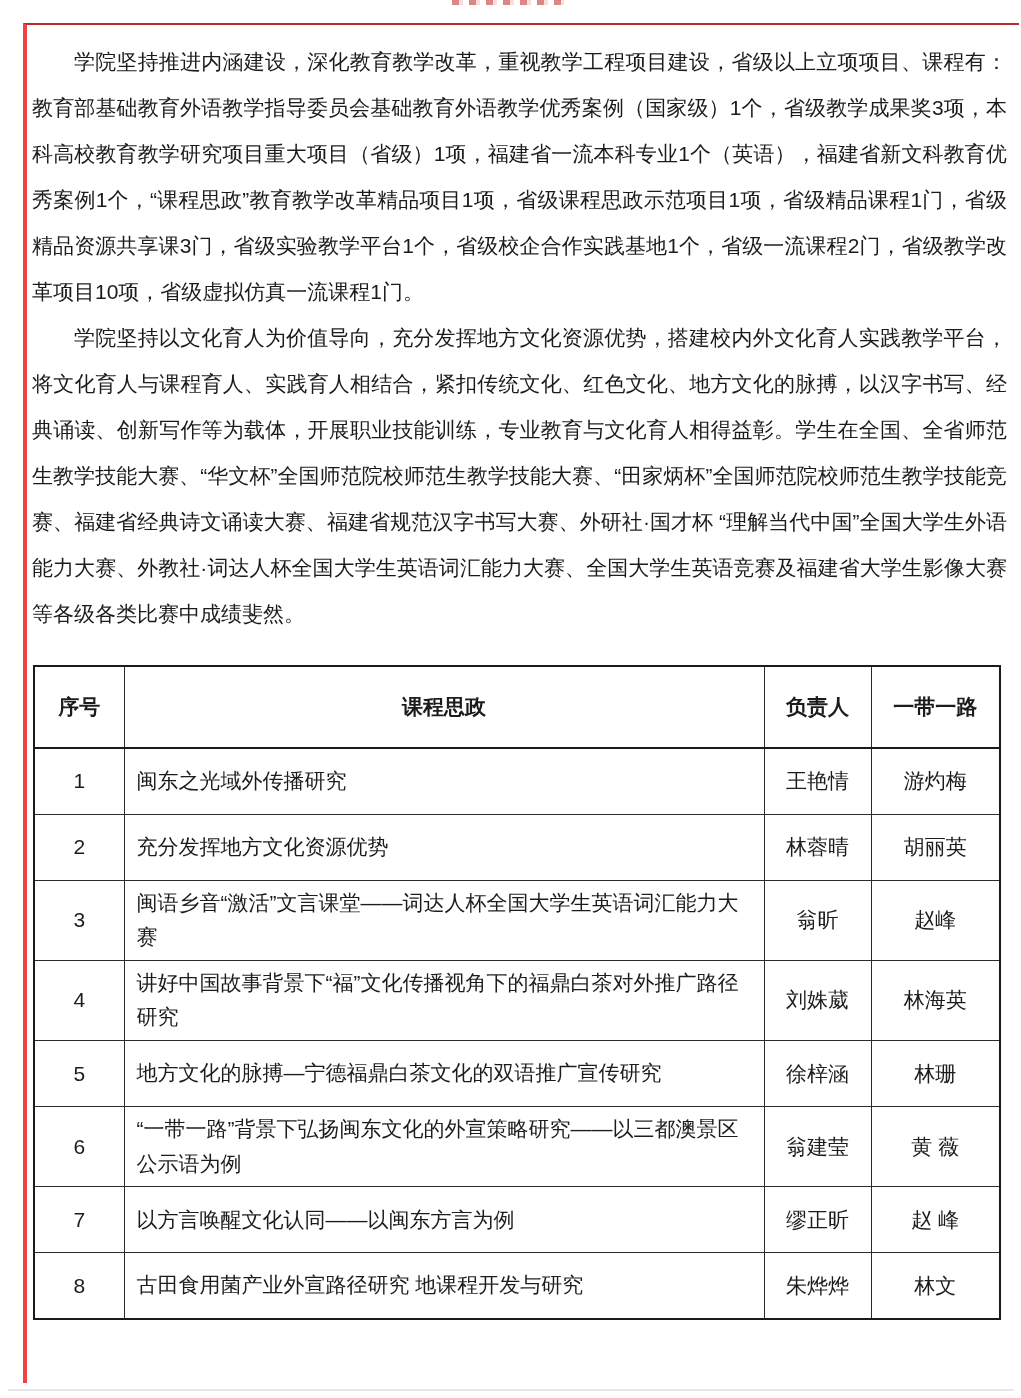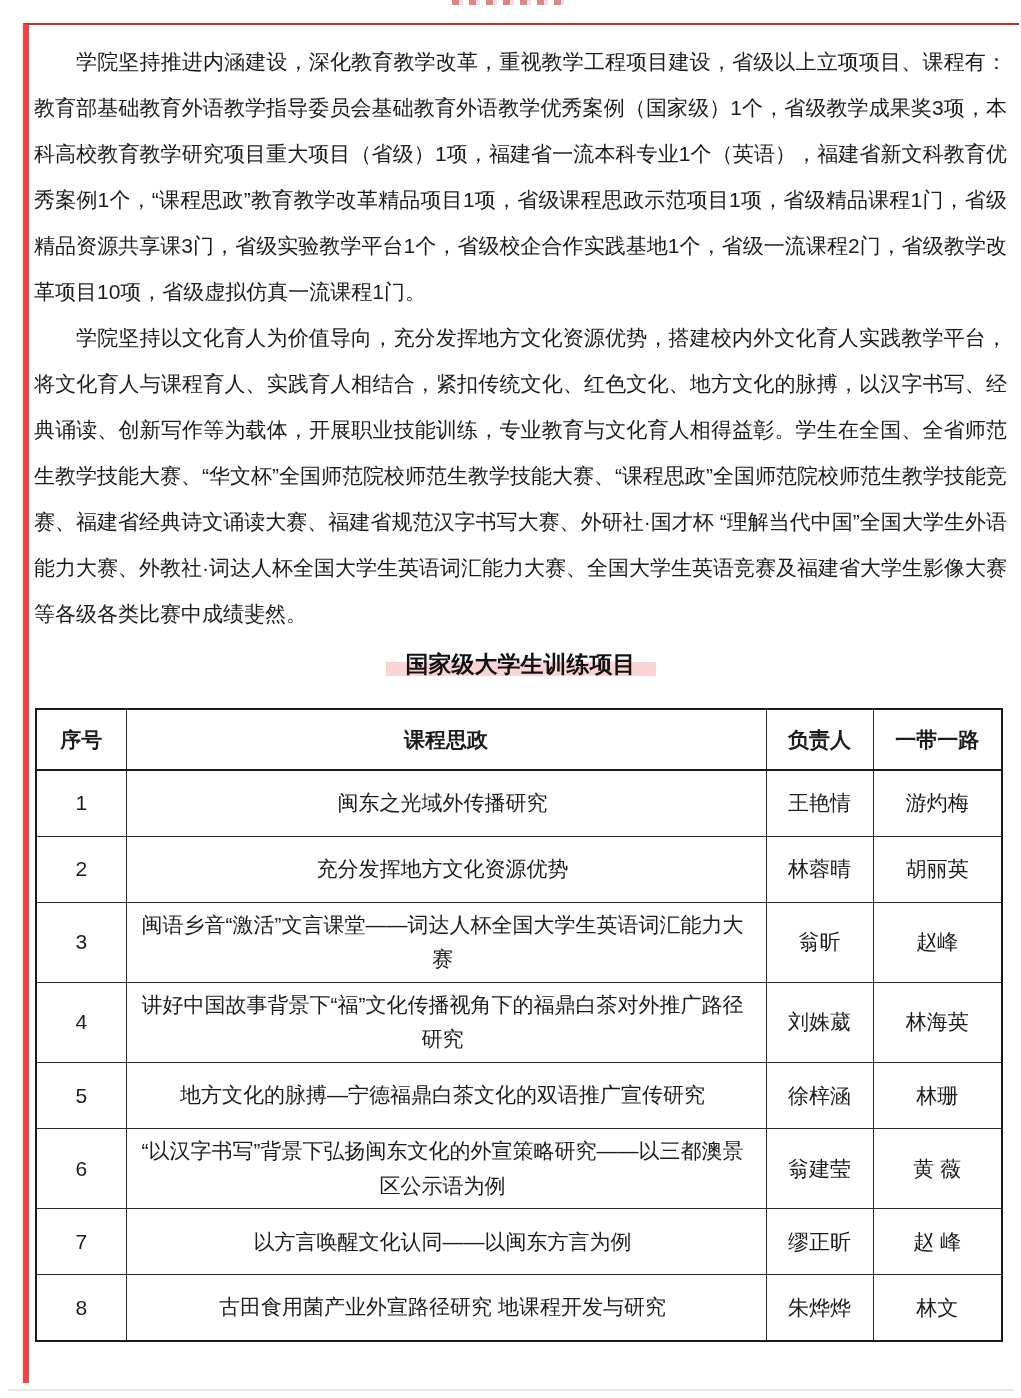--- a/index.html
+++ b/index.html
@@ -19,21 +19,21 @@
     background: repeating-linear-gradient(90deg,
       rgba(197,70,70,.65) 0 7px, rgba(233,160,160,.35) 7px 11px, transparent 11px 17px);
   }
 
   
   .content-box {
     position: absolute;
     left: 23px; top: 23px;
     width: 996px; height: 1360px;
     border-top: 2px solid #c02b2b;
-    border-left: 6px solid #ef4444;
+    border-left: 4px solid #ef4444;
     padding: 14px 12px 0 5px;
   }
 
   .article p {
     font-size: 21px;
     line-height: 46px;
     text-align: justify;
     text-indent: 2em;
     color: #1b1b1b;
   }
@@ -63,54 +63,51 @@
   table.projects col.c-advisor { width: 129px; }
 
   table.projects th, table.projects td {
     border: 1px solid #2a2a2a;
     font-size: 21px;
     vertical-align: middle;
     text-align: center;
     background: #fff;
   }
   table.projects thead th {
-    height: 61px;
+    height: 82px;
     font-weight: bold;
     border-bottom: 2px solid #1a1a1a;
   }
   table.projects td { height: 66px; }
   table.projects tr.tall td { height: 78px; }
   table.projects td.cell-project {
-    text-align: center;
-    padding: 5px 12px 5px 5px;
+    text-align: left;
+    padding: 5px 12px 5px 12px;
     line-height: 1.65;
   }
 
   .bottom-divider {
     position: absolute;
     left: 8px; right: 7px; top: 1389px;
     height: 2px;
     background: #e7e7e7;
     border-radius: 2px;
   }
 </style>
 </head>
 <body>
 
 <div class="top-fragment"></div>
 
 <div class="content-box">
   <div class="article">
     <p>学院坚持推进内涵建设，深化教育教学改革，重视教学工程项目建设，省级以上立项项目、课程有：教育部基础教育外语教学指导委员会基础教育外语教学优秀案例（国家级）1个，省级教学成果奖3项，本科高校教育教学研究项目重大项目（省级）1项，福建省一流本科专业1个（英语），福建省新文科教育优秀案例1个，“课程思政”教育教学改革精品项目1项，省级课程思政示范项目1项，省级精品课程1门，省级精品资源共享课3门，省级实验教学平台1个，省级校企合作实践基地1个，省级一流课程2门，省级教学改革项目10项，省级虚拟仿真一流课程1门。</p>
-    <p>学院坚持以文化育人为价值导向，充分发挥地方文化资源优势，搭建校内外文化育人实践教学平台，将文化育人与课程育人、实践育人相结合，紧扣传统文化、红色文化、地方文化的脉搏，以汉字书写、经典诵读、创新写作等为载体，开展职业技能训练，专业教育与文化育人相得益彰。学生在全国、全省师范生教学技能大赛、“华文杯”全国师范院校师范生教学技能大赛、“课程思政”全国师范院校师范生教学技能竞赛、福建省经典诗文诵读大赛、福建省规范汉字书写大赛、外研社·国才杯 “理解当代中国”全国大学生外语能力大赛、外教社·词达人杯全国大学生英语词汇能力大赛、全国大学生英语竞赛及福建省大学生影像大赛等各级各类比赛中成绩斐然。</p>
+    <p>学院坚持以文化育人为价值导向，充分发挥地方文化资源优势，搭建校内外文化育人实践教学平台，将文化育人与课程育人、实践育人相结合，紧扣传统文化、红色文化、地方文化的脉搏，以汉字书写、经典诵读、创新写作等为载体，开展职业技能训练，专业教育与文化育人相得益彰。学生在全国、全省师范生教学技能大赛、“华文杯”全国师范院校师范生教学技能大赛、“田家炳杯”全国师范院校师范生教学技能竞赛、福建省经典诗文诵读大赛、福建省规范汉字书写大赛、外研社·国才杯 “理解当代中国”全国大学生外语能力大赛、外教社·词达人杯全国大学生英语词汇能力大赛、全国大学生英语竞赛及福建省大学生影像大赛等各级各类比赛中成绩斐然。</p>
   </div>
 
-  <div class="section-heading">
-    <span class="hl">国家级大学生训练项目</span>
-  </div>
 
   <table class="projects">
     <colgroup>
       <col class="c-no">
         <col class="c-project">
         <col class="c-leader">
         <col class="c-advisor">
     </colgroup>
     <thead>
       <tr>
@@ -146,21 +143,21 @@
         <td>林海英</td>
       </tr>
       <tr>
         <td>5</td>
         <td class="cell-project">地方文化的脉搏—宁德福鼎白茶文化的双语推广宣传研究</td>
         <td>徐梓涵</td>
         <td>林珊</td>
       </tr>
       <tr class="tall">
         <td>6</td>
-        <td class="cell-project">“以汉字书写”背景下弘扬闽东文化的外宣策略研究——以三都澳景区公示语为例</td>
+        <td class="cell-project">“一带一路”背景下弘扬闽东文化的外宣策略研究——以三都澳景区公示语为例</td>
         <td>翁建莹</td>
         <td>黄 薇</td>
       </tr>
       <tr>
         <td>7</td>
         <td class="cell-project">以方言唤醒文化认同——以闽东方言为例</td>
         <td>缪正昕</td>
         <td>赵 峰</td>
       </tr>
       <tr>

